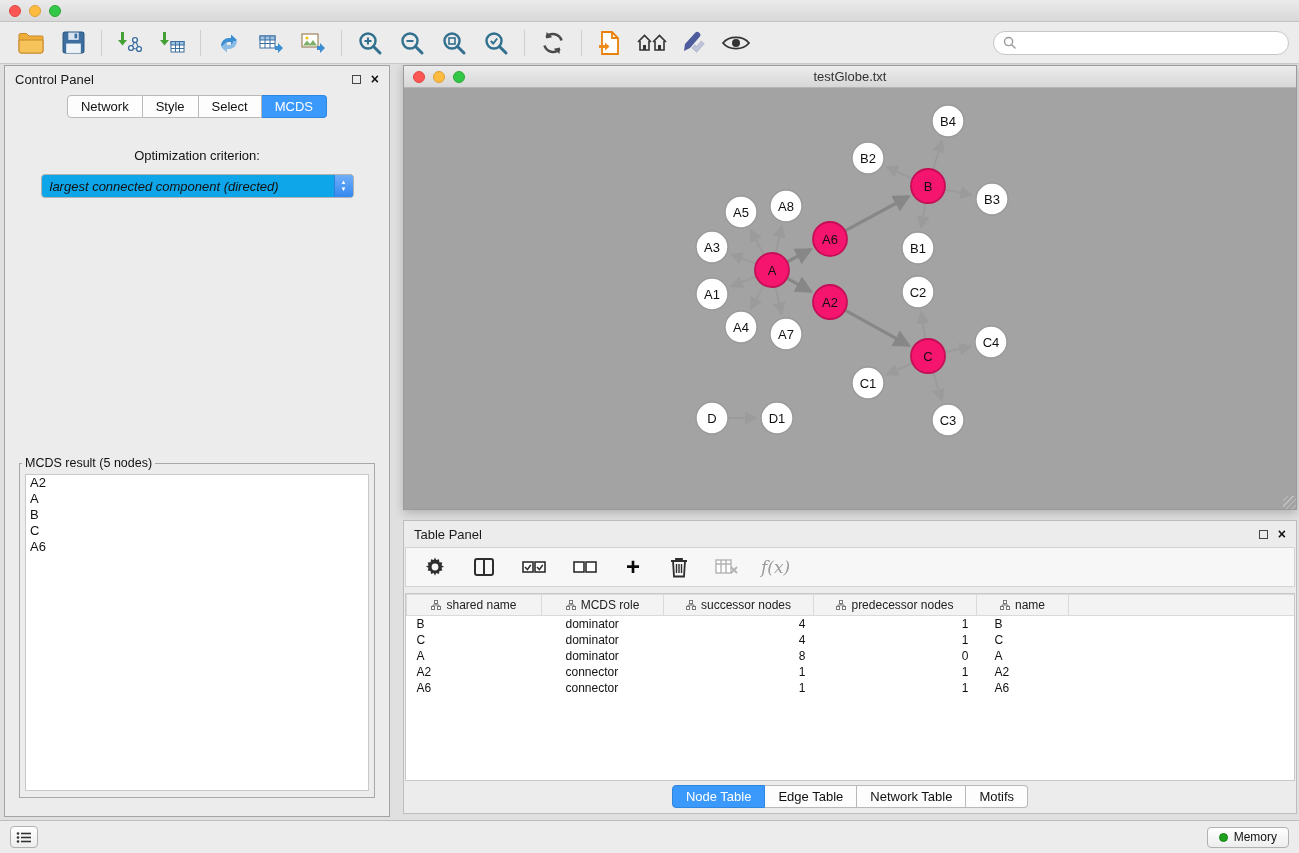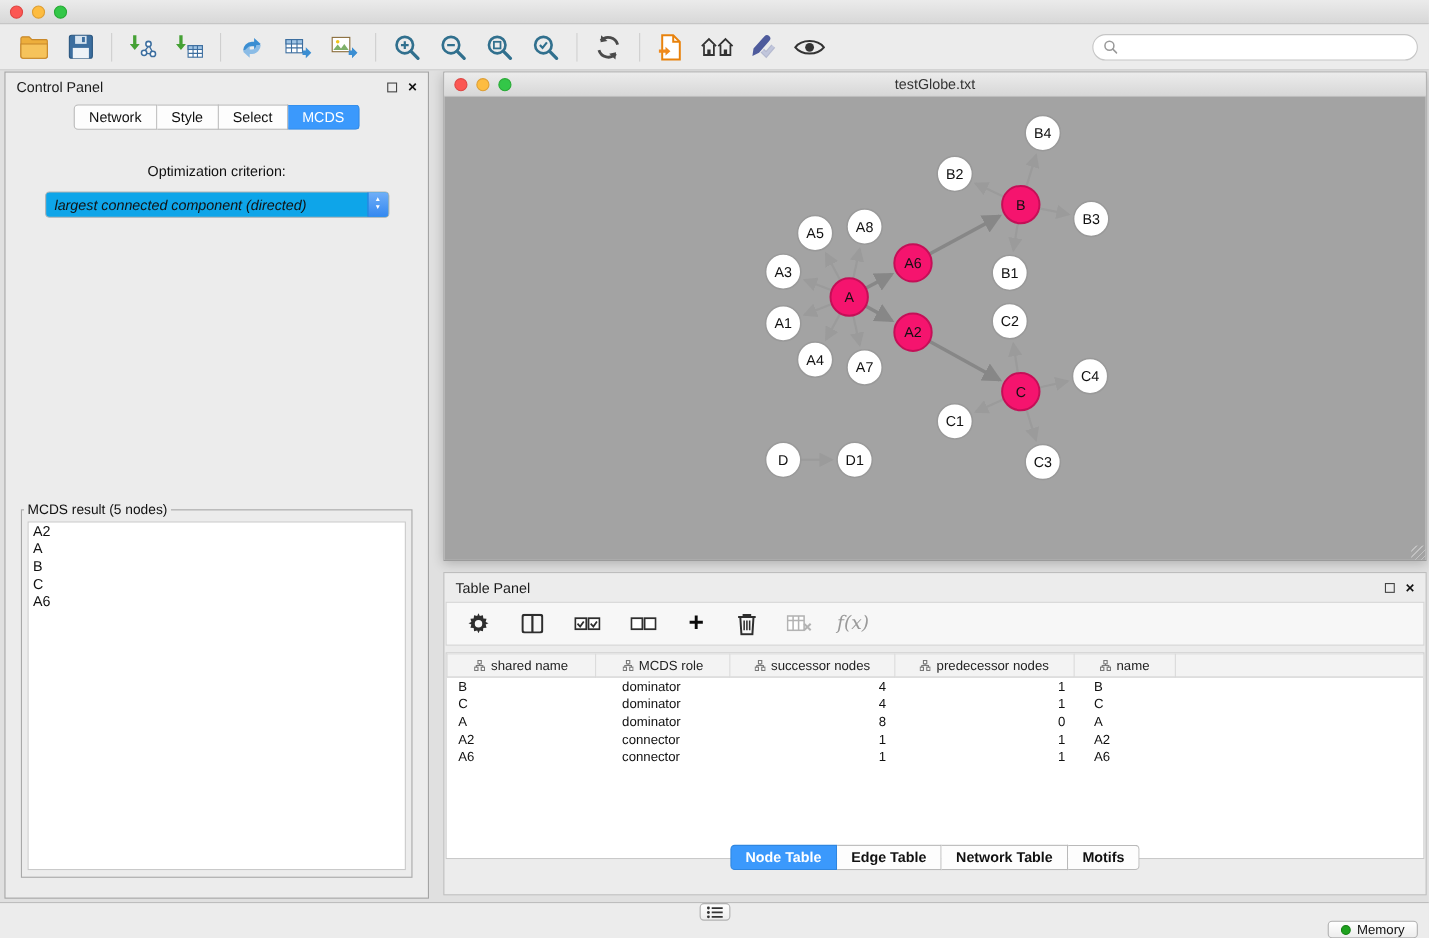--- a/index.html
+++ b/index.html
@@ -63,24 +63,24 @@
   .fx-label{font-family:"DejaVu Serif",serif;font-style:italic;font-size:17px;color:#9a9a9a;}
   .plus-glyph{font-size:24px;font-weight:bold;color:#0a0a0a;line-height:1;}
   .tp-table-wrap{position:absolute;left:1px;right:1px;top:72px;bottom:32px;background:#fff;border:1px solid #c9c9c9;overflow:hidden;}
   table.node-table{border-collapse:collapse;width:100%;table-layout:fixed;}
   .node-table th{height:21px;background:#f3f3f3;border:1px solid #dadada;font-size:12px;font-weight:normal;color:#222;}
   .node-table th .h-inner{display:flex;align-items:center;justify-content:center;gap:5px;}
   .node-table td{font-size:12px;height:16px;padding:0;color:#111;white-space:nowrap;overflow:hidden;}
   th.col0{width:135px;} th.col1{width:122px;} th.col2{width:150px;} th.col3{width:163px;} th.col4{width:92px;} th.colF{width:auto;border-right:none;}
   td.col0{padding-left:10px;} td.col1{padding-left:24px;} td.col4{padding-left:18px;}
   td.num{text-align:right;padding-right:8px;}
-  .tp-tabs{position:absolute;bottom:22px;left:0;right:0;font-weight:bold;}
-
-  
-  .statusbar{position:absolute;bottom:0;left:0;right:0;height:33px;background:#ececec;border-top:1px solid #bdbdbd;display:flex;align-items:center;padding:0 10px;flex-direction:column;}
+  .tp-tabs{position:absolute;bottom:5px;left:0;right:0;}
+
+  
+  .statusbar{position:absolute;bottom:0;left:0;right:0;height:33px;background:#ececec;border-top:1px solid #bdbdbd;display:flex;align-items:center;padding:0 10px;}
   .menu-btn{width:28px;height:22px;border:1px solid #b1b1b1;border-radius:4px;background:linear-gradient(#fff,#ededed);display:flex;align-items:center;justify-content:center;}
   .memory-btn{margin-left:auto;height:21px;border:1px solid #b1b1b1;border-radius:4px;background:linear-gradient(#fff,#ededed);display:flex;align-items:center;gap:6px;padding:0 11px;font-size:12px;color:#111;}
   .mem-dot{width:9px;height:9px;border-radius:50%;background:#1ea21e;border:1px solid #158015;}
 </style>
 </head>
 <body>
 
 <div class="titlebar">
   <div class="traffic">
     <span class="light red"></span>

